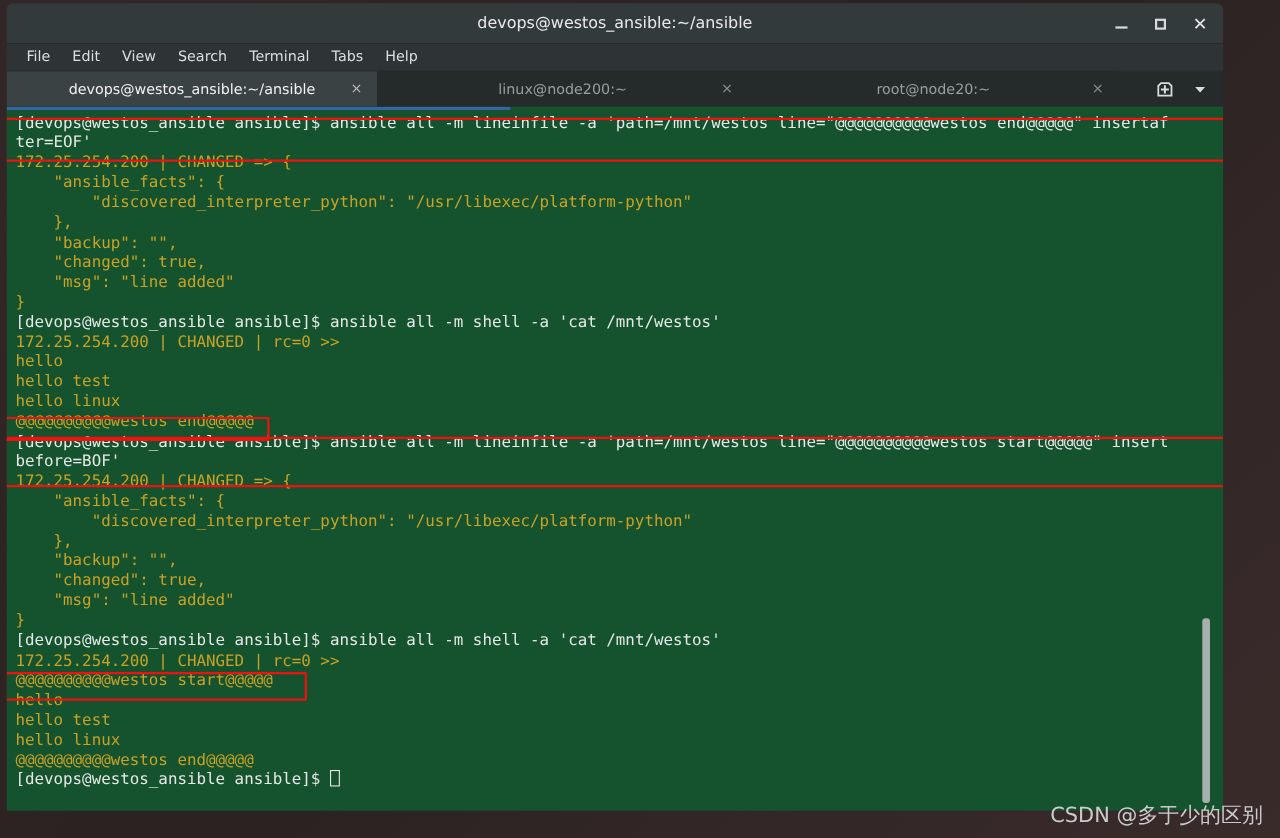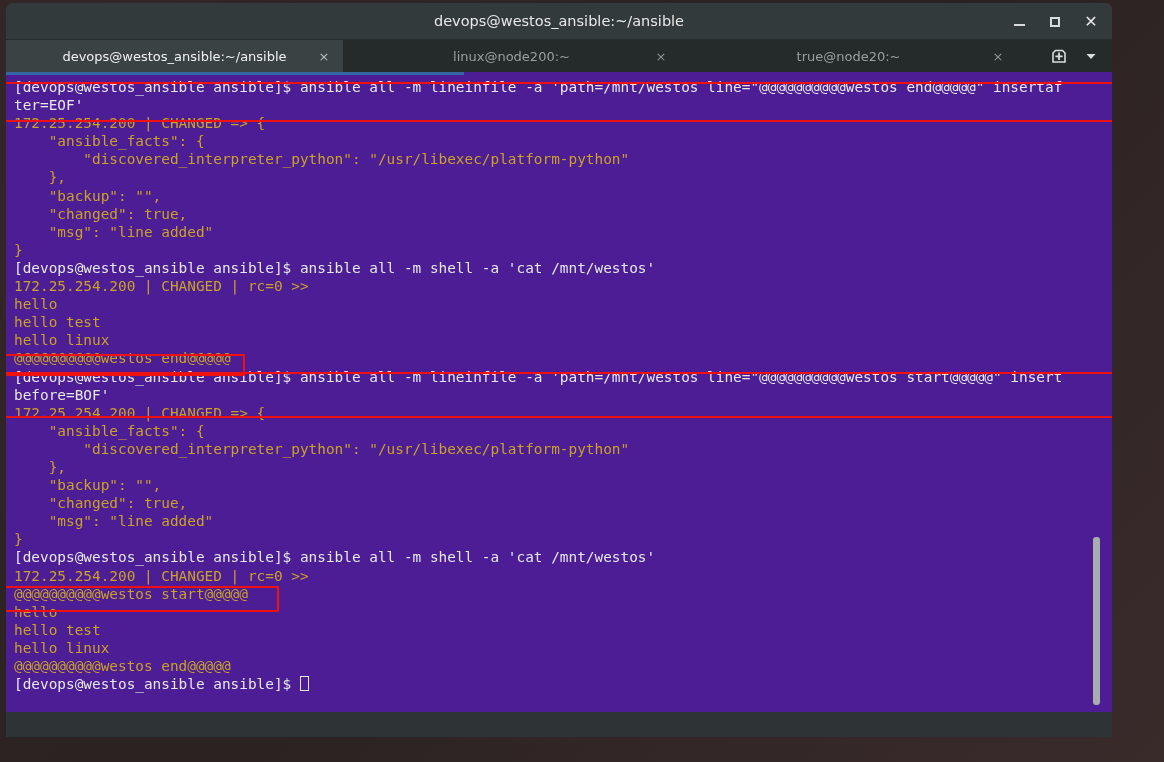--- a/index.html
+++ b/index.html
@@ -158,21 +158,21 @@
     align-items: center;
     justify-content: center;
     color: #dadddd;
     cursor: default;
   }
 
   
   .term-wrap {
     position: relative;
     height: 640px;
-    background: #4c1d95;
+    background: #14532d;
     overflow: hidden;
   }
   .active-underline {
     position: absolute;
     left: 0; top: 0;
     width: 458px;
     height: 3px;
     background: #3465a4;
     z-index: 5;
   }
@@ -255,32 +255,41 @@
         </div>
         <div class="win-btn">
           <span class="glyph-max"></span>
         </div>
         <div class="win-btn">
           <span class="glyph-close">✕</span>
         </div>
       </div>
     </div>
 
+    <div class="menubar">
+      <div class="menu-item">File</div>
+      <div class="menu-item">Edit</div>
+      <div class="menu-item">View</div>
+      <div class="menu-item">Search</div>
+      <div class="menu-item">Terminal</div>
+      <div class="menu-item">Tabs</div>
+      <div class="menu-item">Help</div>
+    </div>
 
     <div class="tabbar">
       <div class="tab active">
         <span class="tab-label">devops@westos_ansible:~/ansible</span>
         <span class="tab-close">×</span>
       </div>
       <div class="tab">
         <span class="tab-label">linux@node200:~</span>
         <span class="tab-close">×</span>
       </div>
       <div class="tab">
-        <span class="tab-label">true@node20:~</span>
+        <span class="tab-label">root@node20:~</span>
         <span class="tab-close">×</span>
       </div>
       <div class="tabbar-right">
         <div class="newtab-btn">
           <svg width="18" height="18" viewBox="0 0 18 18">
             <path d="M3 15 L3 6 L5.5 3.5 L12.5 3.5 L15 6 L15 15 Z" fill="none" stroke="#dadddd" stroke-width="1.6"></path>
             <path d="M9 6.5 L9 12 M6.3 9.3 L11.7 9.3" stroke="#dadddd" stroke-width="1.8" stroke-linecap="square"></path>
           </svg>
         </div>
         <div class="tablist-btn">
@@ -303,14 +312,15 @@
       <div id="annots">
           <div class="redbox" style="left: -2px; top: 10px; width: 1128px; height: 40px;"></div>
           <div class="redbox" style="left: -2px; top: 282px; width: 241px; height: 22px;"></div>
           <div class="redbox" style="left: -2px; top: 300px; width: 1128px; height: 46px;"></div>
           <div class="redbox" style="left: -2px; top: 514px; width: 275px; height: 26px;"></div>
         </div>
     </div>
 
   </div>
 
+  <div class="watermark">CSDN @多于少的区别</div>
 
 </div>
 
 </body></html>

